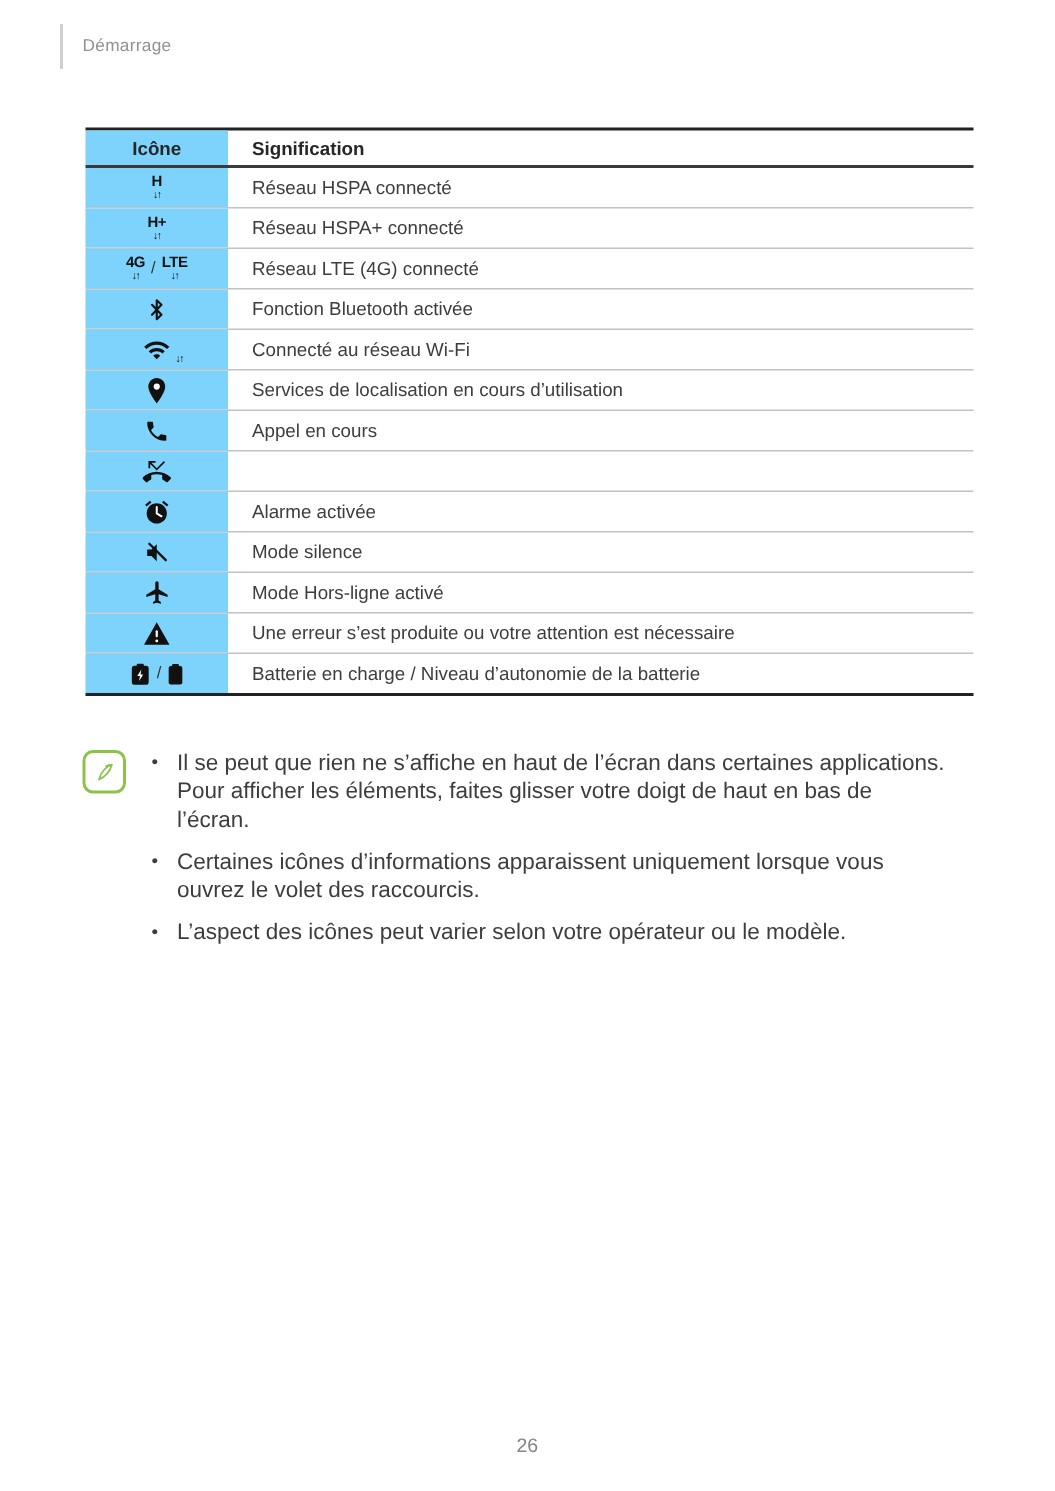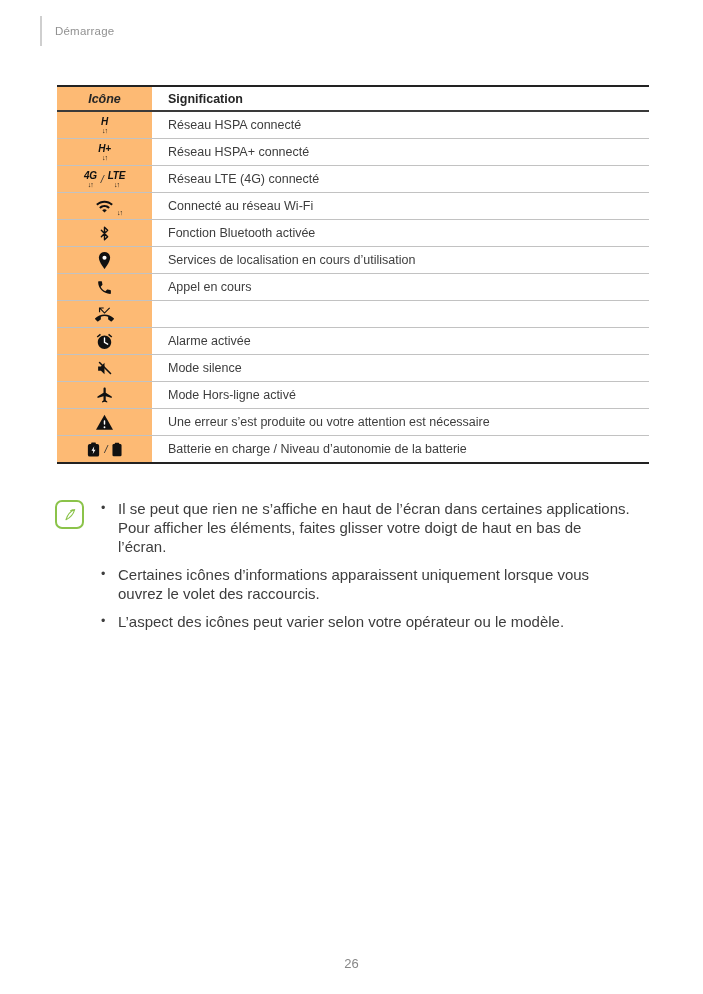--- a/index.html
+++ b/index.html
@@ -12,21 +12,21 @@
   .runhead .bar{width:2px;height:30px;background:#cfcfcf;}
   .runhead .txt{margin-left:13px;font-size:11.5px;color:#919191;letter-spacing:.2px;}
 
   
   .tbl{position:absolute;left:57px;top:85px;width:592px;border-top:2px solid #222;}
   .thead{display:flex;align-items:center;height:23px;border-bottom:2px solid #3a3a3a;}
   .thead .c-icon{font-weight:bold;font-size:12.5px;color:#262626;}
   .thead .c-label{font-weight:bold;font-size:12.5px;color:#262626;}
   .trow{display:flex;align-items:stretch;height:26px;border-bottom:1px solid #c2c2c2;}
   .trow:last-child{border-bottom:2px solid #222;}
-  .c-icon{width:95px;background:#fdba74;display:flex;align-items:center;justify-content:center;align-self:stretch;font-style:italic;}
+  .c-icon{width:95px;background:#7dd3fc;display:flex;align-items:center;justify-content:center;align-self:stretch;}
   .c-label{flex:1;padding-left:16px;font-size:12.5px;color:#3d3d3d;display:flex;align-items:center;}
   .icon{display:inline-flex;align-items:center;justify-content:center;color:#111;}
 
   
   .net{display:inline-flex;flex-direction:column;align-items:center;line-height:1;}
   .nl{font-size:10px;font-weight:700;letter-spacing:-.3px;color:#111;}
   .na{font-size:7px;font-weight:700;letter-spacing:-1px;color:#111;margin-top:0;}
   .slash{font-size:11px;color:#333;margin:0 4px;font-weight:400;}
   .wifi-wrap{position:relative;display:inline-flex;}
   .wifi-arrows{position:absolute;right:-8px;bottom:-2px;}
@@ -92,39 +92,39 @@
               <span class="nl">LTE</span>
               <span class="na">↓↑</span>
             </span>
           </span>
         </div>
         <div class="c-label">Réseau LTE (4G) connecté</div>
       </div>
       <div class="trow">
         <div class="c-icon">
           <span class="icon">
+            <svg width="11" height="17" viewBox="0 0 14 20">
+              <path d="M3 5.8 L11 14.2 L7 18 L7 2 L11 5.8 L3 14.2" fill="none" stroke="#111" stroke-width="1.8" stroke-linejoin="round" stroke-linecap="round"></path>
+            </svg>
+          </span>
+        </div>
+        <div class="c-label">Fonction Bluetooth activée</div>
+      </div>
+      <div class="trow">
+        <div class="c-icon">
+          <span class="icon">
             <span class="wifi-wrap">
               <svg width="19" height="16" viewBox="0 1 24 21">
                 <path fill="#111" d="M1 9l2 2c4.97-4.97 13.03-4.97 18 0l2-2C16.93 2.93 7.07 2.93 1 9zm8 8l3 3 3-3c-1.65-1.66-4.34-1.66-6 0zm-4-4l2 2c2.76-2.76 7.24-2.76 10 0l2-2C15.14 9.14 8.87 9.14 5 13z"></path>
               </svg>
               <span class="na wifi-arrows">↓↑</span>
             </span>
           </span>
         </div>
         <div class="c-label">Connecté au réseau Wi-Fi</div>
-      </div>
-      <div class="trow">
-        <div class="c-icon">
-          <span class="icon">
-            <svg width="11" height="17" viewBox="0 0 14 20">
-              <path d="M3 5.8 L11 14.2 L7 18 L7 2 L11 5.8 L3 14.2" fill="none" stroke="#111" stroke-width="1.8" stroke-linejoin="round" stroke-linecap="round"></path>
-            </svg>
-          </span>
-        </div>
-        <div class="c-label">Fonction Bluetooth activée</div>
       </div>
       <div class="trow">
         <div class="c-icon">
           <span class="icon">
             <svg width="15" height="19" viewBox="0 0 16 20">
               <path fill="#111" d="M8 1 C4.7 1 2 3.7 2 7 c0 4.5 6 12 6 12 s6 -7.5 6 -12 C14 3.7 11.3 1 8 1 Z"></path>
               <circle cx="8" cy="7" r="2.2" fill="#fff"></circle>
             </svg>
           </span>
         </div>

